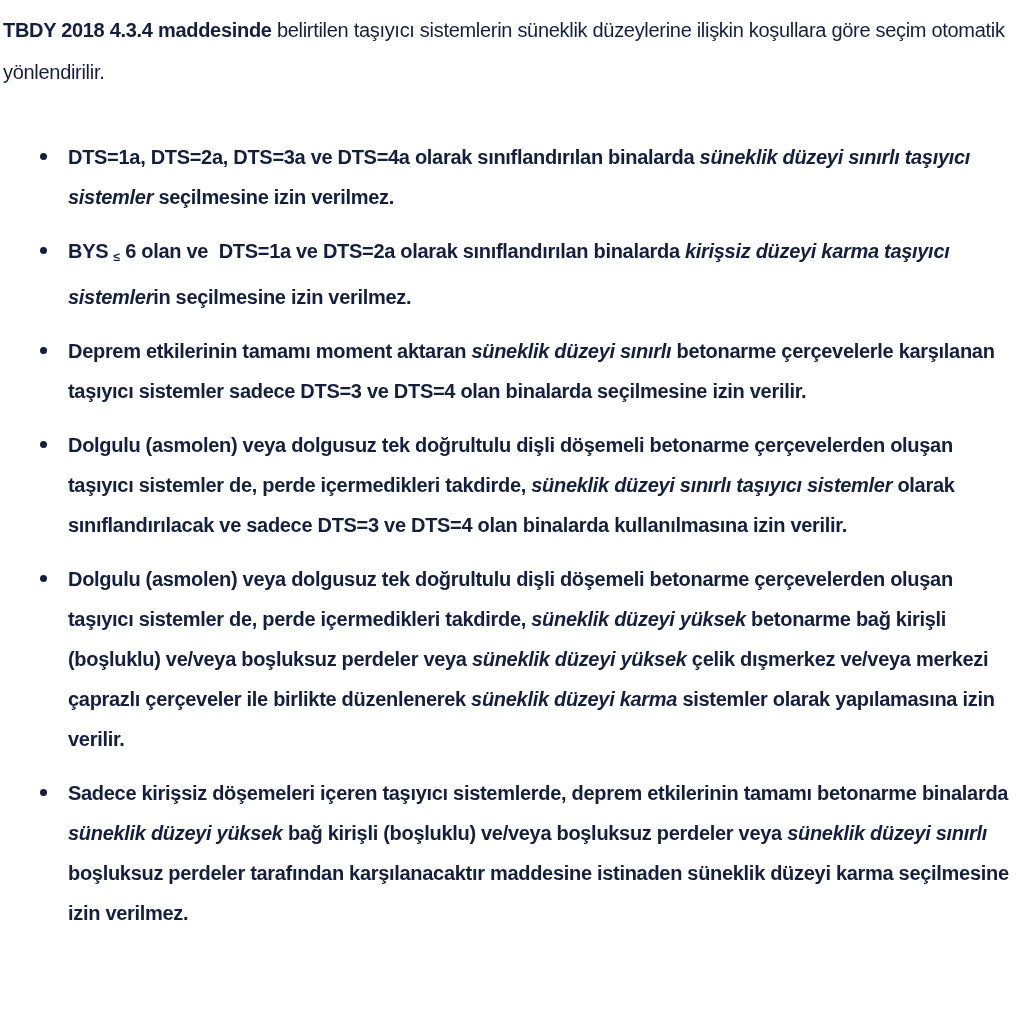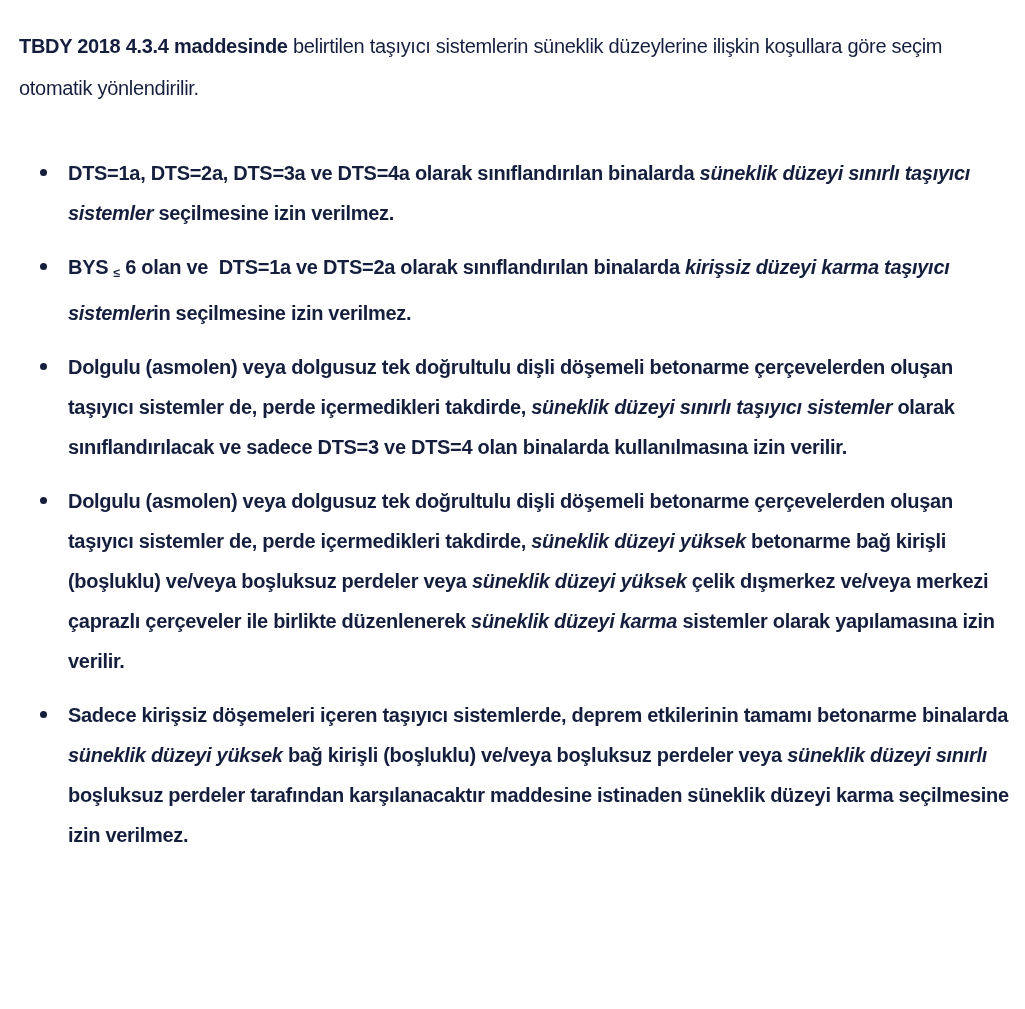--- a/index.html
+++ b/index.html
@@ -6,21 +6,21 @@
   body {
     width: 1025px;
     height: 1009px;
     overflow: hidden;
     background: #ffffff;
     font-family: "Liberation Sans", sans-serif;
     color: #151f3d;
   }
   .page { padding: 9px 5px 0 3px; }
   .intro {
-    margin: 16px;
+    margin: 0;
     font-size: 20px;
     line-height: 42px;
     letter-spacing: -0.3px;
   }
   .rules {
     list-style: none;
     margin: 44px 0 0 0;
     padding: 0 0 0 65px;
   }
   .rules li {
@@ -54,20 +54,23 @@
   <p class="intro"><span class="run-bold">TBDY 2018 4.3.4 maddesinde</span><span class="run-normal"> belirtilen taşıyıcı sistemlerin süneklik düzeylerine ilişkin koşullara göre seçim otomatik yönlendirilir.</span></p>
 
   <ul class="rules">
     <li>
       <span class="bullet-dot"></span><span><span class="run-normal">DTS=1a, DTS=2a, DTS=3a ve DTS=4a olarak sınıflandırılan binalarda </span><span class="run-italic">süneklik düzeyi sınırlı taşıyıcı sistemler</span><span class="run-normal"> seçilmesine izin verilmez.</span></span>
     </li>
     <li>
       <span class="bullet-dot"></span><span><span class="run-normal">BYS </span><span class="run-sub">≤</span><span class="run-normal"> 6 olan ve &nbsp;DTS=1a ve DTS=2a olarak sınıflandırılan binalarda </span><span class="run-italic">kirişsiz düzeyi karma taşıyıcı sistemler</span><span class="run-normal">in seçilmesine izin verilmez.</span></span>
     </li>
     <li>
+      <span class="bullet-dot"></span><span><span class="run-normal">Deprem etkilerinin tamamı moment aktaran </span><span class="run-italic">süneklik düzeyi sınırlı</span><span class="run-normal"> betonarme çerçevelerle karşılanan taşıyıcı sistemler sadece DTS=3 ve DTS=4 olan binalarda seçilmesine izin verilir.</span></span>
+    </li>
+    <li>
       <span class="bullet-dot"></span><span><span class="run-normal">Dolgulu (asmolen) veya dolgusuz tek doğrultulu dişli döşemeli betonarme çerçevelerden oluşan taşıyıcı sistemler de, perde içermedikleri takdirde, </span><span class="run-italic">süneklik düzeyi sınırlı taşıyıcı sistemler</span><span class="run-normal"> olarak sınıflandırılacak ve sadece DTS=3 ve DTS=4 olan binalarda kullanılmasına izin verilir.</span></span>
     </li>
     <li>
       <span class="bullet-dot"></span><span><span class="run-normal">Dolgulu (asmolen) veya dolgusuz tek doğrultulu dişli döşemeli betonarme çerçevelerden oluşan taşıyıcı sistemler de, perde içermedikleri takdirde, </span><span class="run-italic">süneklik düzeyi yüksek</span><span class="run-normal"> betonarme bağ kirişli (boşluklu) ve/veya boşluksuz perdeler veya </span><span class="run-italic">süneklik düzeyi yüksek</span><span class="run-normal"> çelik dışmerkez ve/veya merkezi çaprazlı çerçeveler ile birlikte düzenlenerek </span><span class="run-italic">süneklik düzeyi karma</span><span class="run-normal"> sistemler olarak yapılamasına izin verilir.</span></span>
     </li>
     <li>
       <span class="bullet-dot"></span><span><span class="run-normal">Sadece kirişsiz döşemeleri içeren taşıyıcı sistemlerde, deprem etkilerinin tamamı betonarme binalarda </span><span class="run-italic">süneklik düzeyi yüksek</span><span class="run-normal"> bağ kirişli (boşluklu) ve/veya boşluksuz perdeler veya </span><span class="run-italic">süneklik düzeyi sınırlı</span><span class="run-normal"> boşluksuz perdeler tarafından karşılanacaktır maddesine istinaden süneklik düzeyi karma seçilmesine izin verilmez.</span></span>
     </li>
   </ul>
 

